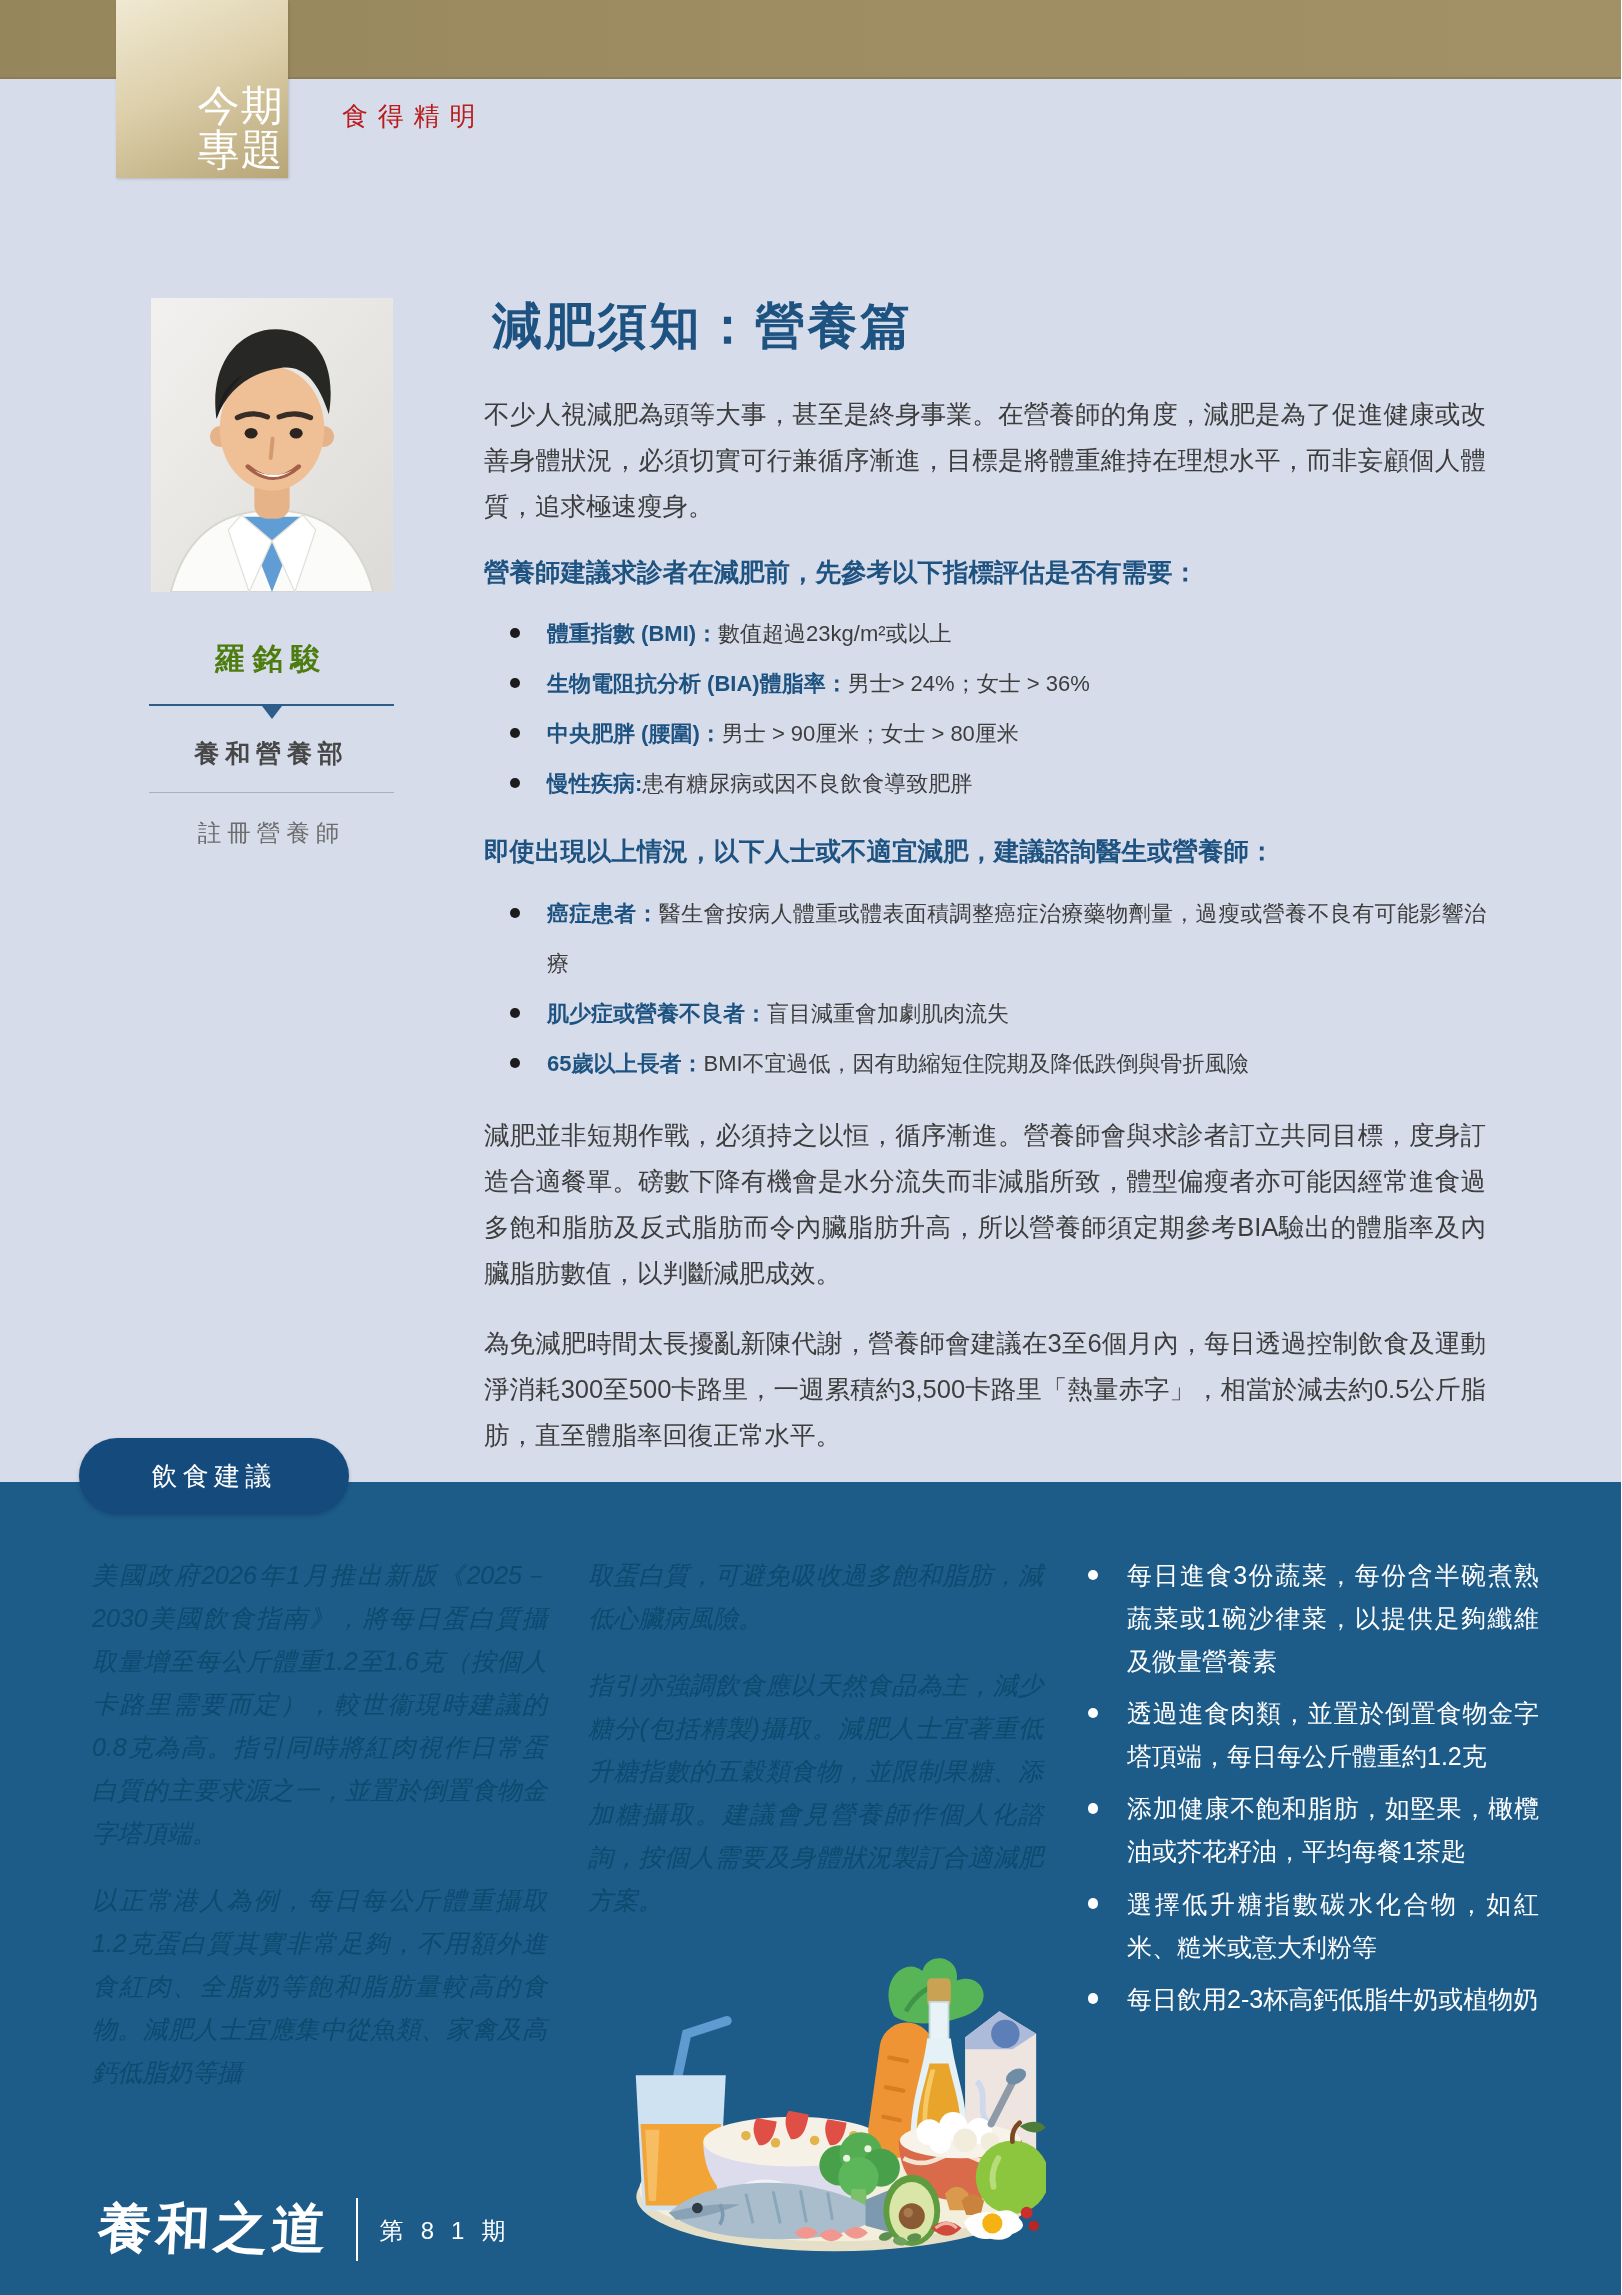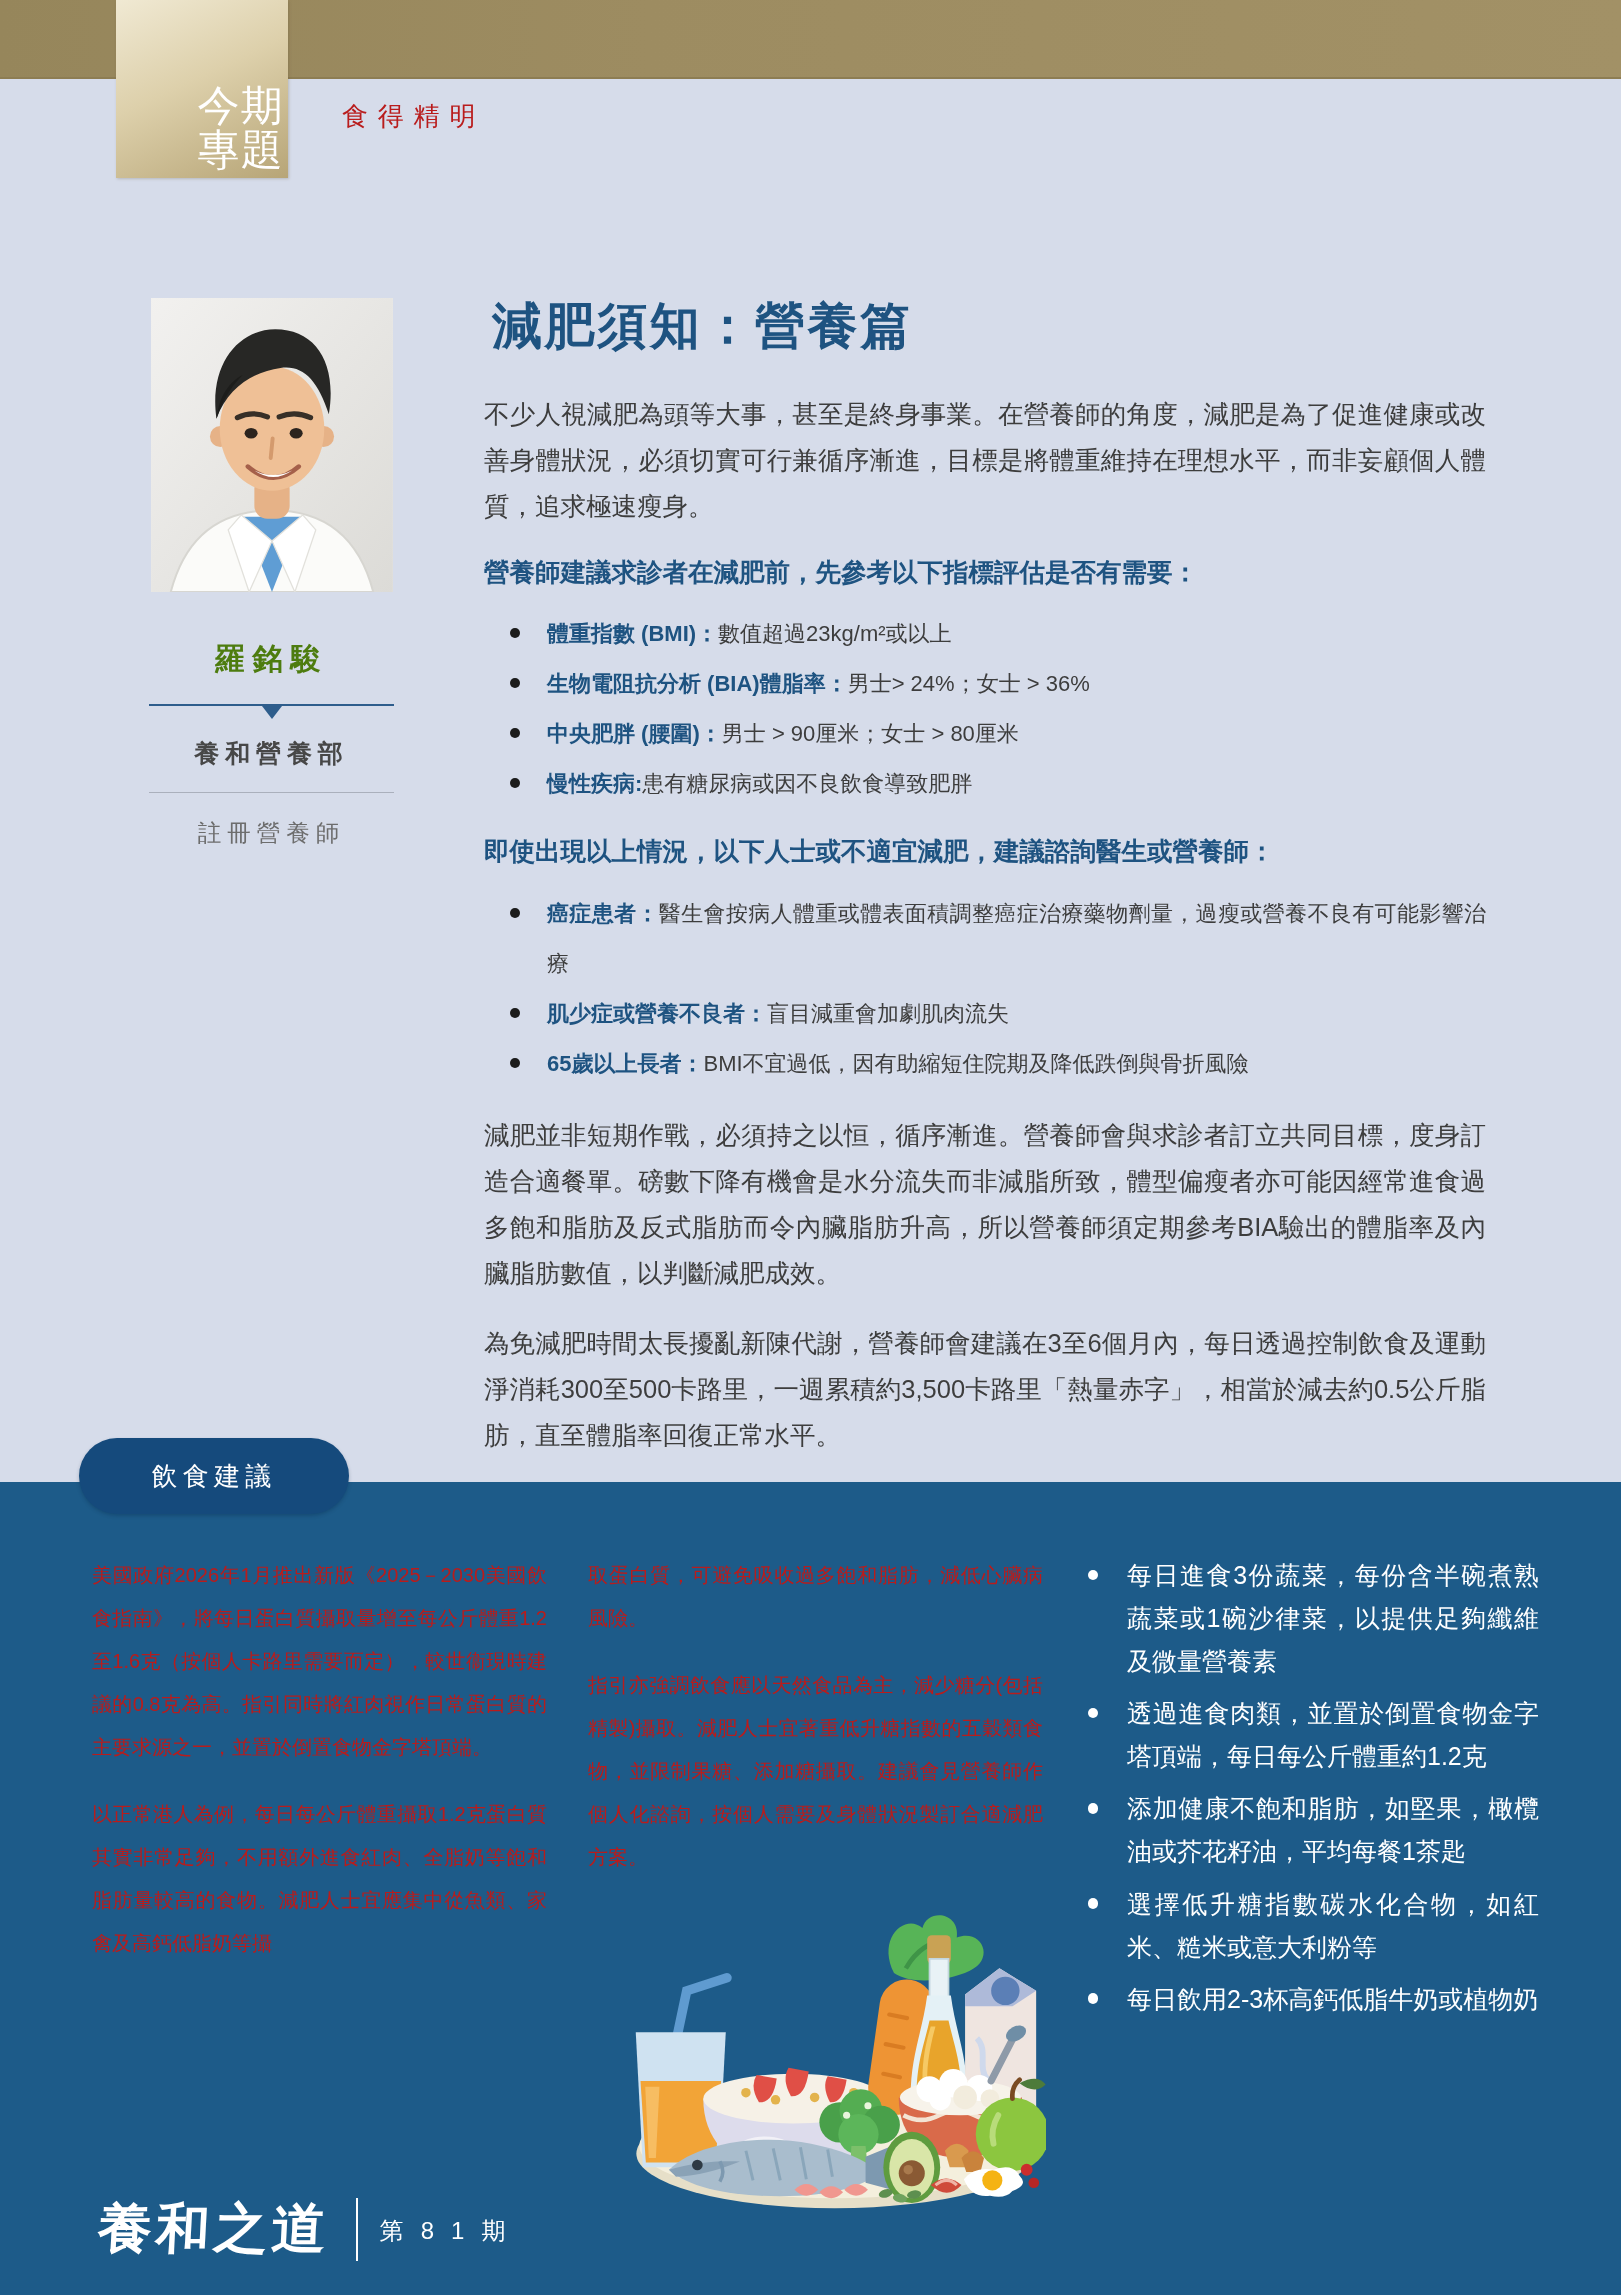--- a/index.html
+++ b/index.html
@@ -73,21 +73,21 @@
   .diet-badge{
     position:absolute; left:79px; top:1438px; width:270px; height:76px;
     background:#154a7c; border-radius:39px; display:flex; align-items:center; justify-content:center;
     color:#ffffff; font-size:26px; letter-spacing:5.2px; box-shadow:0 2px 3.9px rgba(0,30,60,.25);
   }
   .diet-cols{
     position:absolute; left:92px; top:1554px; width:1447px;
     display:flex; gap:41px; color:#ffffff;
   }
   .diet-col{ width:455px; }
-  .diet-col p{ margin:0 0 23.6px 0; font-size:20px; line-height:43px; text-align:justify; color:#b91c1c;}
+  .diet-col p{ margin:0 0 23.6px 0; font-size:25px; line-height:43px; text-align:justify; color:#0c4a6e;font-style:italic;}
   ul.tips{ list-style:none; margin:0; padding:0;}
   ul.tips li{
     position:relative; padding-left:43px; font-size:25px; line-height:43px;
     margin-bottom:9.2px; text-align:justify;
   }
   ul.tips li::before{
     content:""; position:absolute; left:3.9px; top:15.7px; width:10.5px; height:10.5px;
     border-radius:50%; background:#ffffff;
   }
   .food-art{ margin-top:3.9px; width:458px; height:308px; display:block;}

